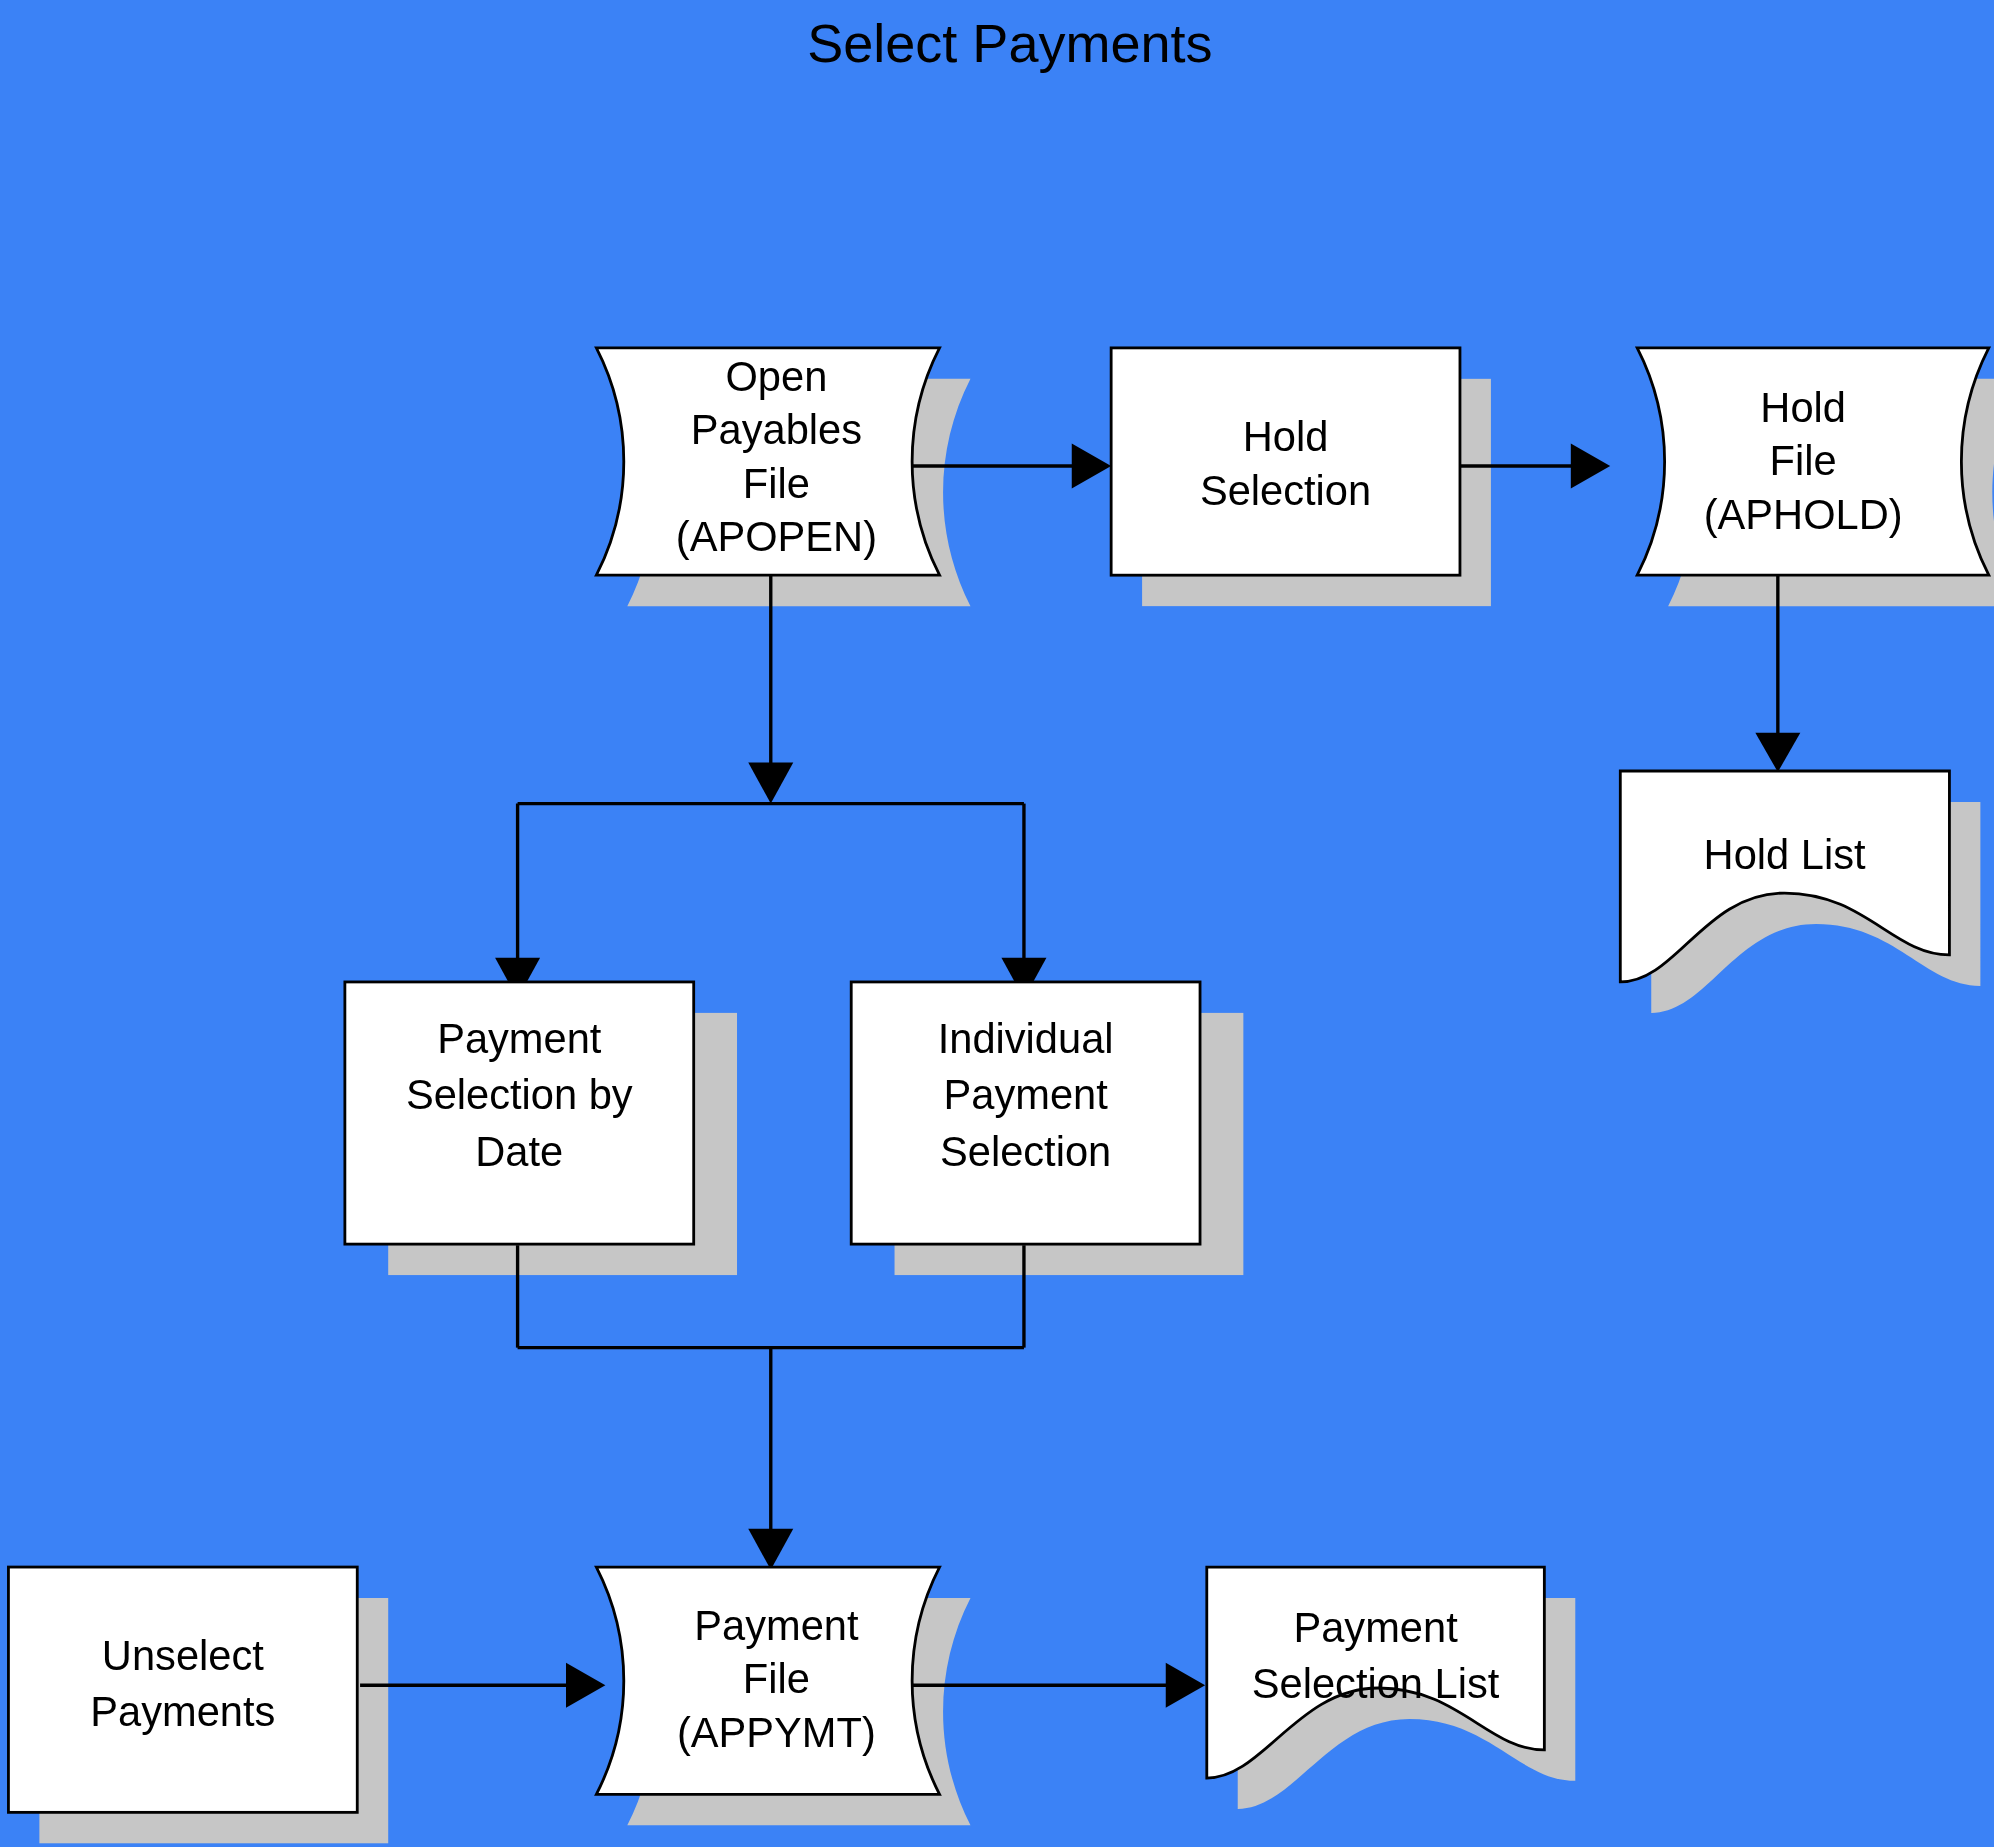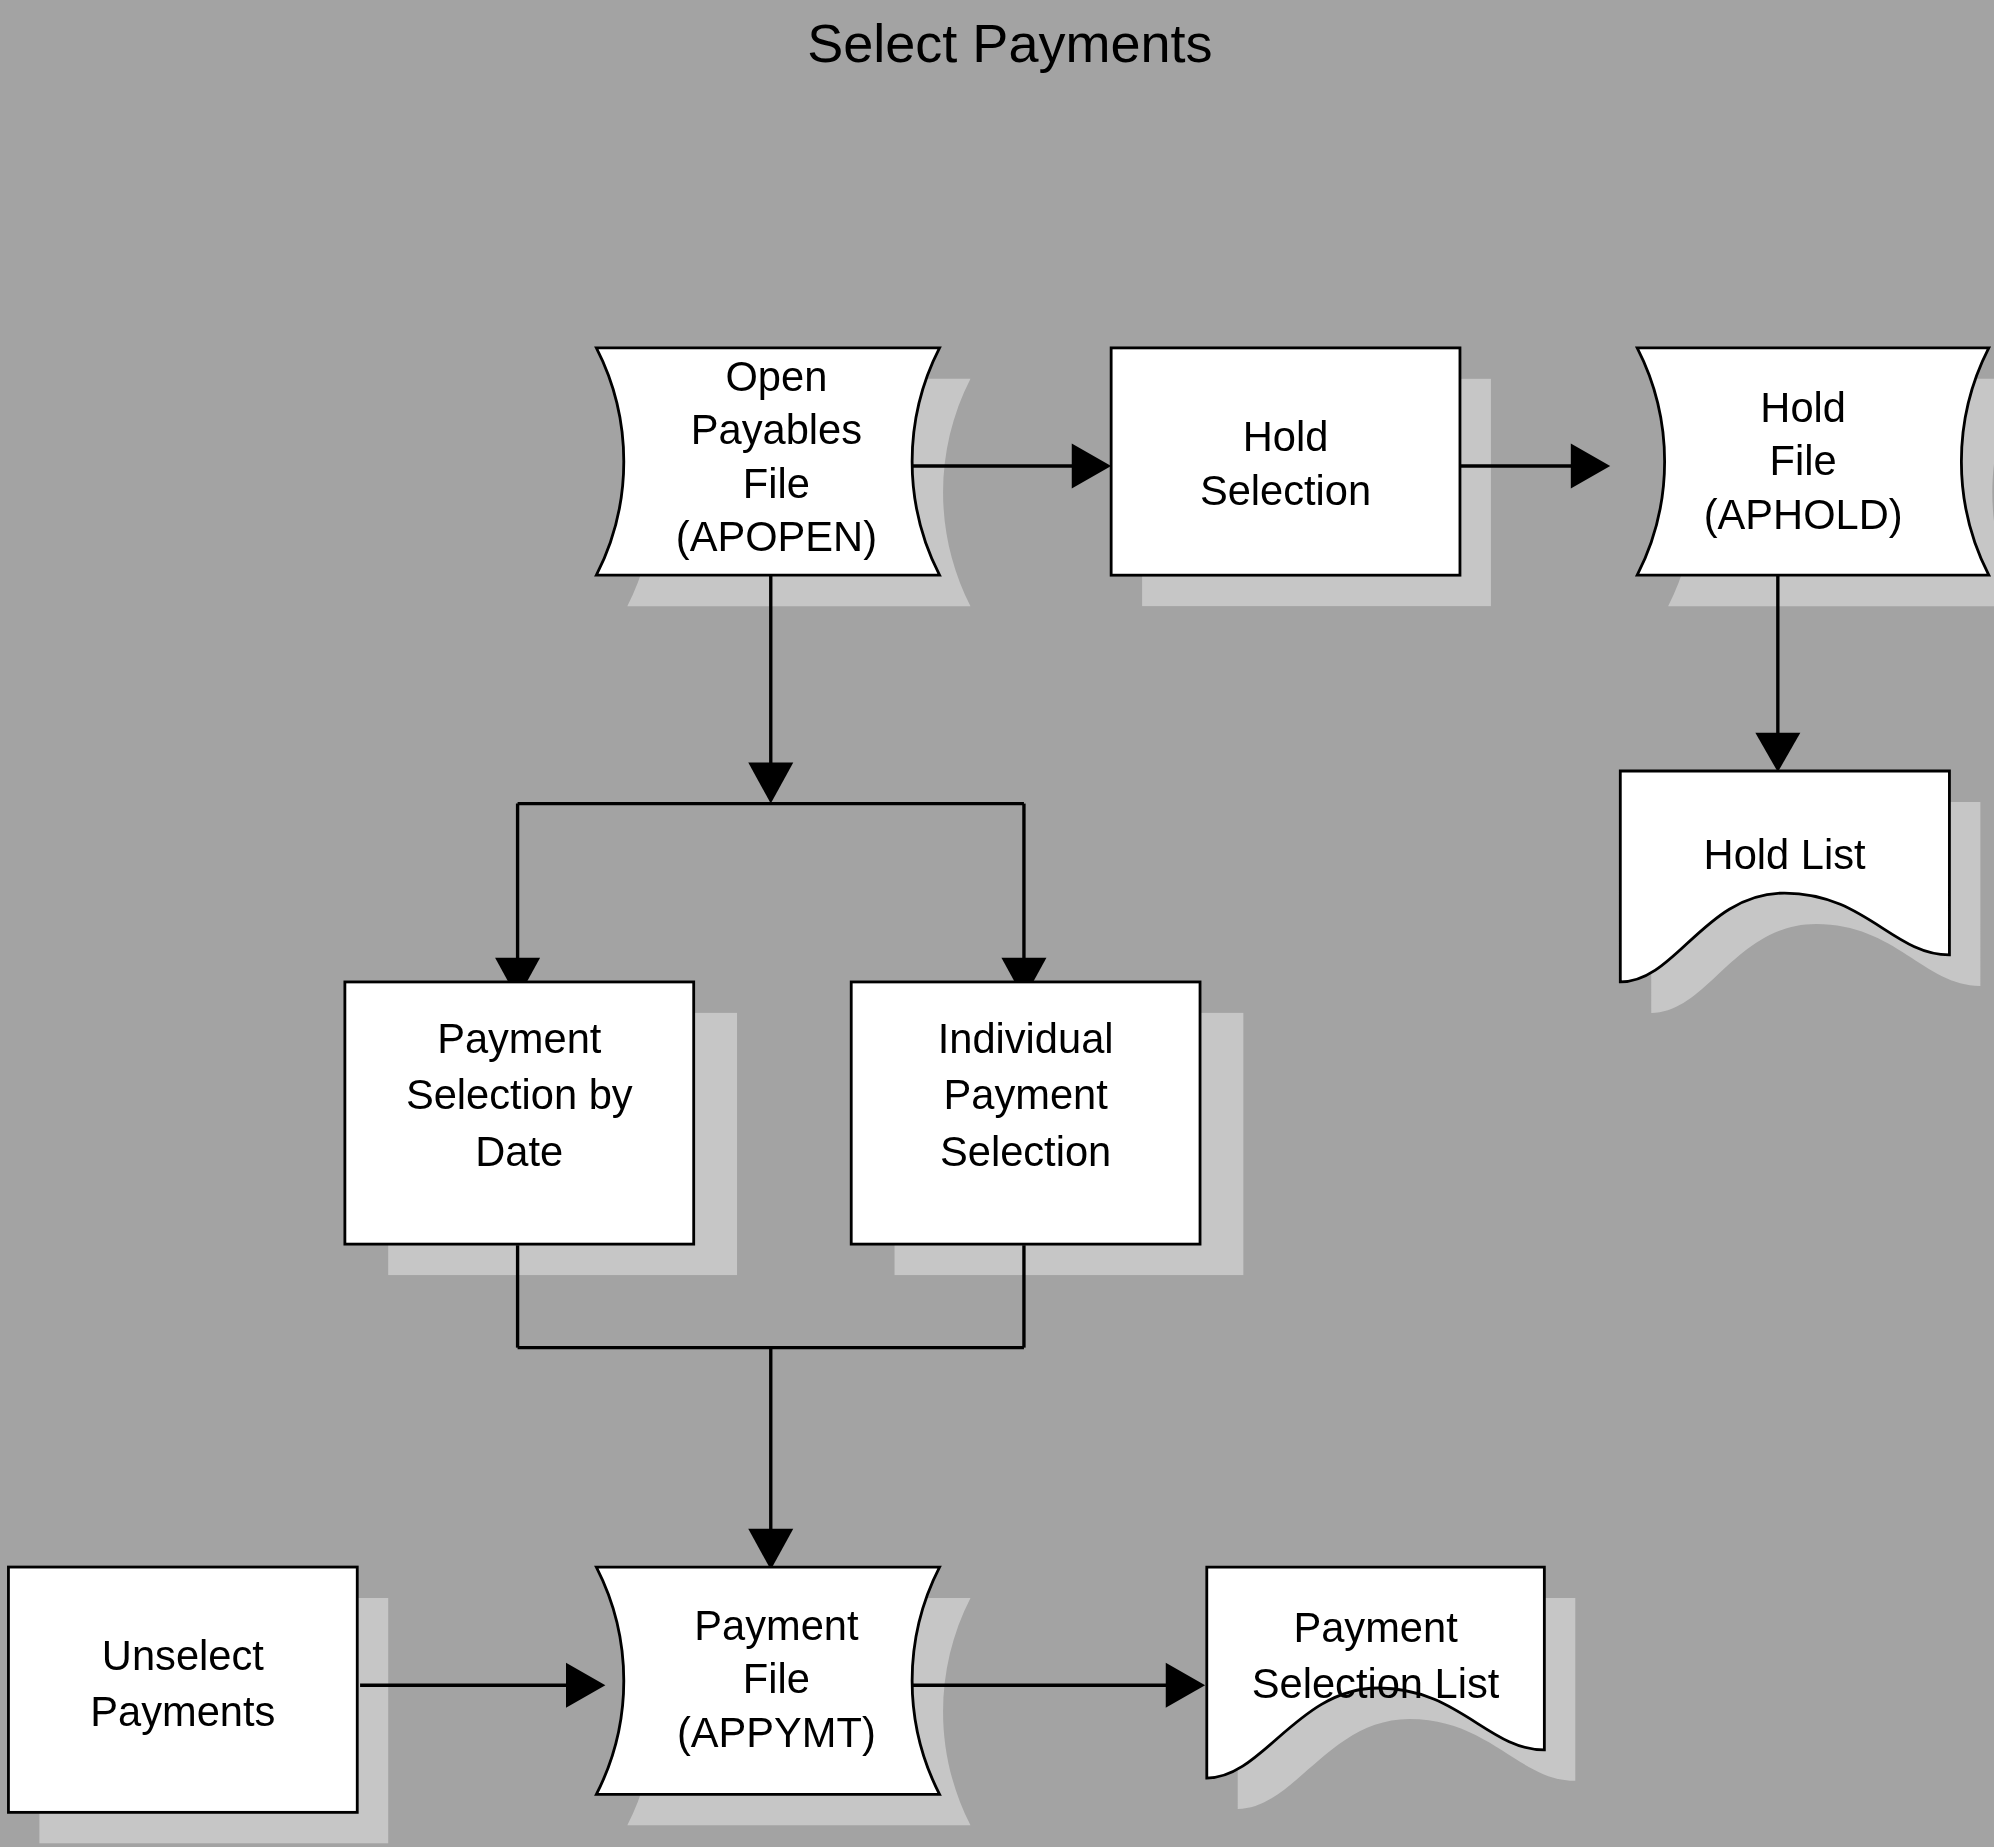--- a/index.html
+++ b/index.html
@@ -7,21 +7,21 @@
     padding: 0;
     background: #ffffff;
   }
   body {
     font-family: "Liberation Sans", sans-serif;
   }
   #stage {
     position: relative;
     width: 1995px;
     height: 1848px;
-    background: #a3a3a3;
+    background: #3b82f6;
     overflow: hidden;
   }
   #diagram-svg {
     position: absolute;
     left: 0;
     top: 0;
     width: 1995px;
     height: 1848px;
   }
   .node-label {

